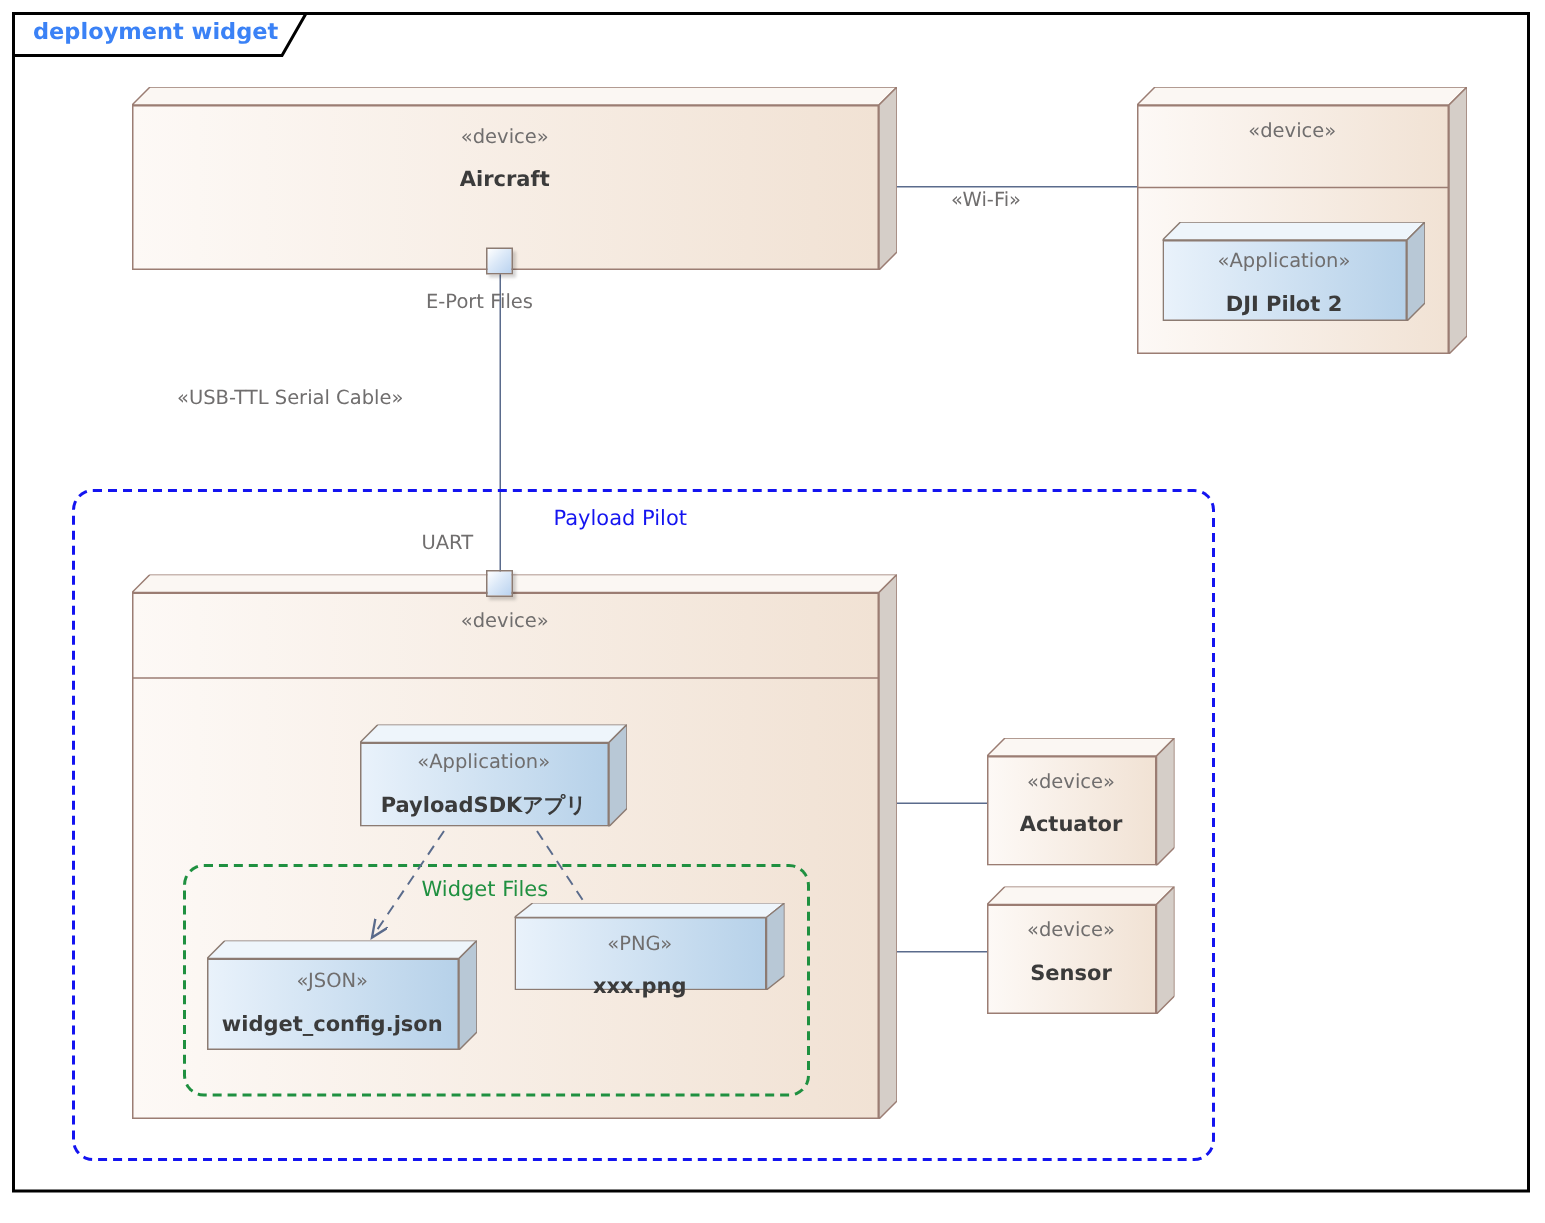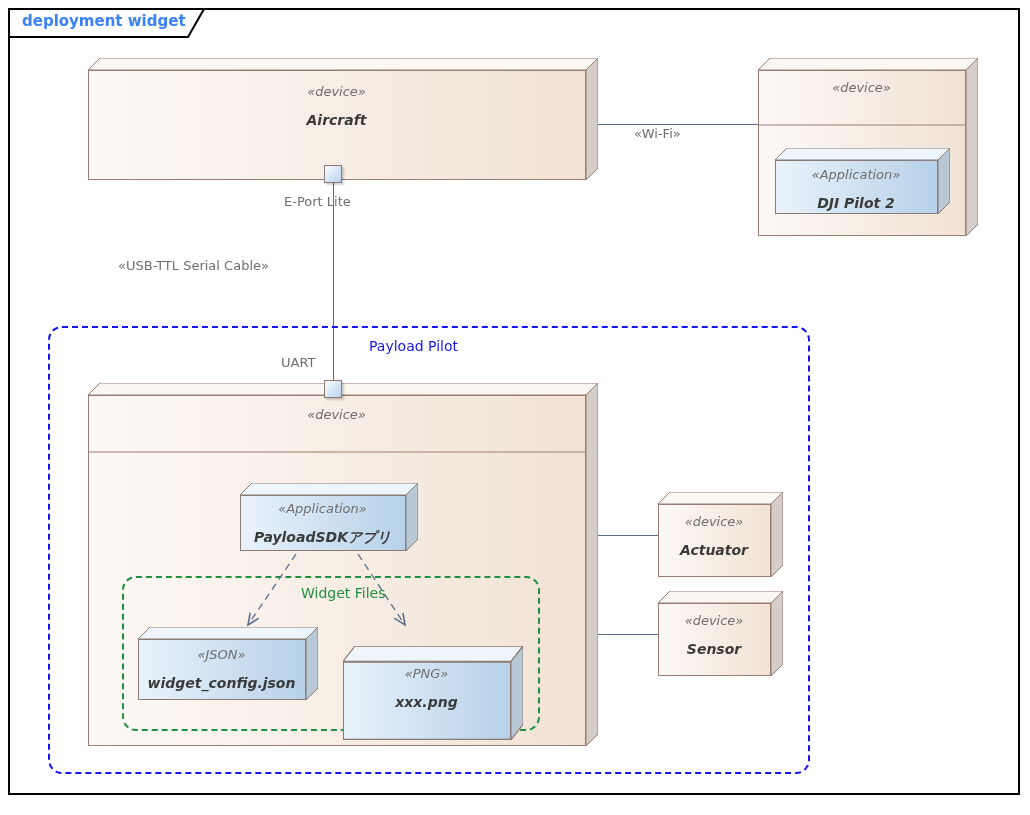--- a/index.html
+++ b/index.html
@@ -48,21 +48,20 @@
     font-weight: bold;
     color: #3b82f6;
     white-space: nowrap;
     letter-spacing: 0px;
   }
 
   
   .node {
     position: absolute;
     box-sizing: border-box;
-    font-style: italic;
   }
   .node .box3d {
     position: absolute;
     left: 0;
     top: 0;
     width: 100%;
     height: 100%;
   }
   .node .labels {
     position: absolute;
@@ -105,21 +104,20 @@
     border: 2px dashed #1f9040;
     border-radius: 14px;
     box-sizing: border-box;
     background: transparent;
   }
   .boundary-green-label {
     position: absolute;
     font-size: 14px;
     color: #1f9040;
     white-space: nowrap;
-    margin-left: 20px;
   }
 
   
   .conn {
     position: absolute;
     background: #5a6b8c;
   }
   .conn-h { height: 1px; }
   .conn-v { width: 1px; }
   .conn-label {
@@ -186,21 +184,21 @@
       <polygon points="498,12 510,0 510,110 498,122" fill="#d5cec8" stroke="#9b7d73" stroke-width="1"></polygon>
       <rect x="0.5" y="12.5" width="497" height="109" fill="url(#gDevA)" stroke="#9b7d73" stroke-width="1"></rect>
     </svg>
     <div class="labels" style="top:26px; left:0; width:497px;">
       <div class="stereo">«device»</div>
       <div class="nodename">Aircraft</div>
     </div>
   </div>
 
   <div class="port" style="left:324px; top:165px;"></div>
-  <div class="conn-label" style="left:284px; top:194px;">E-Port Lite</div>
+  <div class="conn-label" style="left:284px; top:194px;">E-Port Files</div>
 
   <div class="node" style="left:758px; top:58px; width:220px; height:178px;">
     <svg class="box3d" viewBox="0 0 220 178" preserveAspectRatio="none">
       <defs>
         <linearGradient id="gDevR" x1="0" y1="0" x2="1" y2="0">
           <stop offset="0%" stop-color="#fdf9f6"></stop>
           <stop offset="100%" stop-color="#f1e2d4"></stop>
         </linearGradient>
       </defs>
       <polygon points="0,12 12,0 220,0 220,166 208,178 0,178" fill="#d8d2cc" stroke="none"></polygon>
@@ -302,21 +300,21 @@
       <polygon points="0,12 12,0 180,0 168,12" fill="#eef5fb" stroke="#8c7b72" stroke-width="1"></polygon>
       <polygon points="168,12 180,0 180,61 168,73" fill="#b8c8d6" stroke="#8c7b72" stroke-width="1"></polygon>
       <rect x="0.5" y="12.5" width="167" height="60" fill="url(#gAppJ)" stroke="#8c7b72" stroke-width="1"></rect>
     </svg>
     <div class="labels" style="top:20px; left:0; width:167px;">
       <div class="stereo">«JSON»</div>
       <div class="nodename">widget_config.json</div>
     </div>
   </div>
 
-  <div class="node" style="left:343px; top:646px; width:180px; height:94px;">
+  <div class="node" style="left:343px; top:602px; width:180px; height:58px;">
     <svg class="box3d" viewBox="0 0 180 73" preserveAspectRatio="none">
       <defs>
         <linearGradient id="gAppN" x1="0" y1="0" x2="1" y2="0">
           <stop offset="0%" stop-color="#e9f2fb"></stop>
           <stop offset="100%" stop-color="#b6d1e9"></stop>
         </linearGradient>
       </defs>
       <polygon points="0,12 12,0 180,0 180,61 168,73 0,73" fill="#cdd6dd" stroke="none"></polygon>
       <polygon points="0,12 12,0 180,0 168,12" fill="#eef5fb" stroke="#8c7b72" stroke-width="1"></polygon>
       <polygon points="168,12 180,0 180,61 168,73" fill="#b8c8d6" stroke="#8c7b72" stroke-width="1"></polygon>

